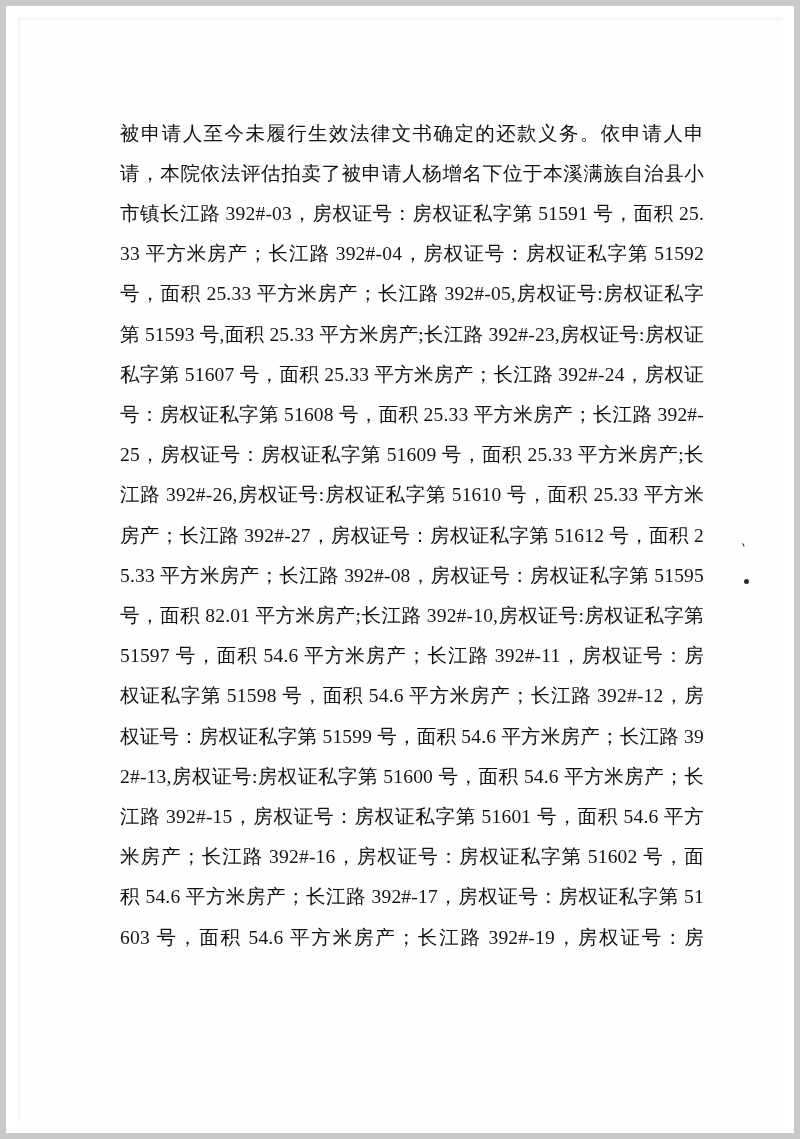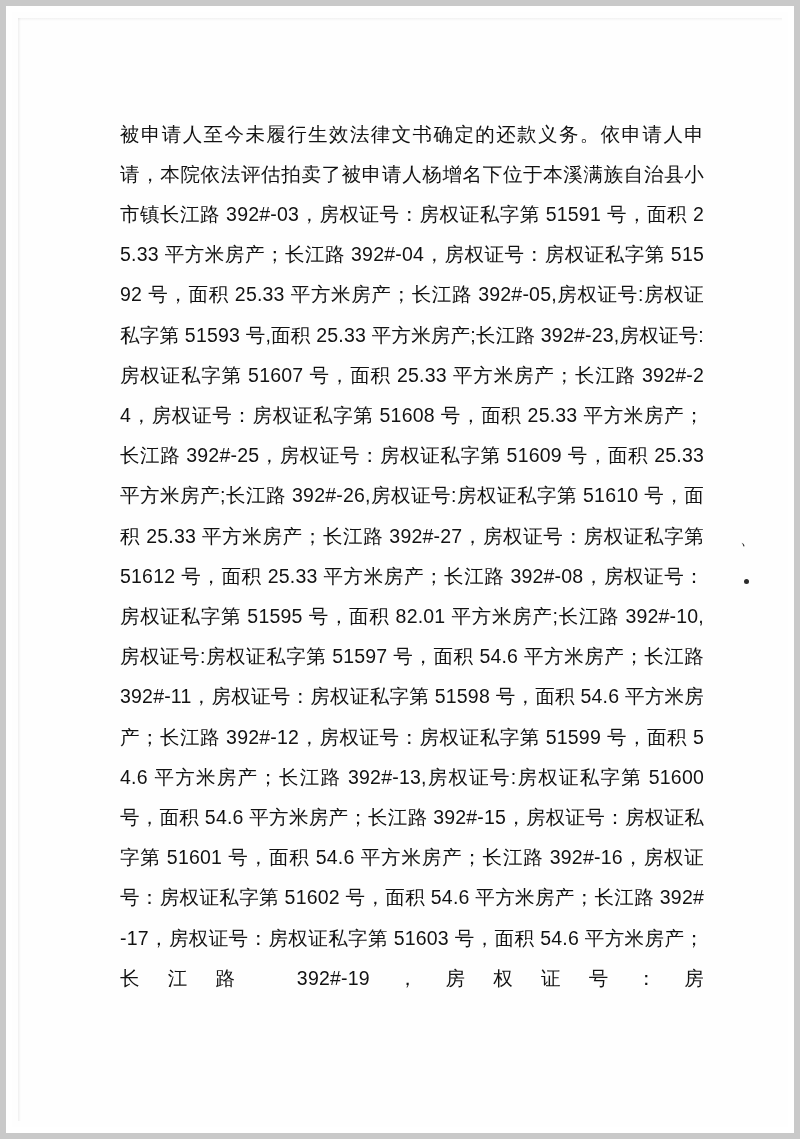--- a/index.html
+++ b/index.html
@@ -29,21 +29,21 @@
     bottom: 6px;
     background: #fefefe;
   }
   .doc-body {
     position: absolute;
     left: 108px;
     top: 82px;
     width: 584px;
   }
   .doc-paragraph {
-    font-family: Liberation Sans, sans-serif;
+    font-family: Liberation Serif, serif;
     font-size: 19.5px;
     line-height: 40.2px;
     color: #121212;
     text-align: justify;
     text-justify: inter-ideograph;
     text-align-last: justify;
     letter-spacing: 0.2px;
     white-space: pre-wrap;
     word-break: break-all;
   }

